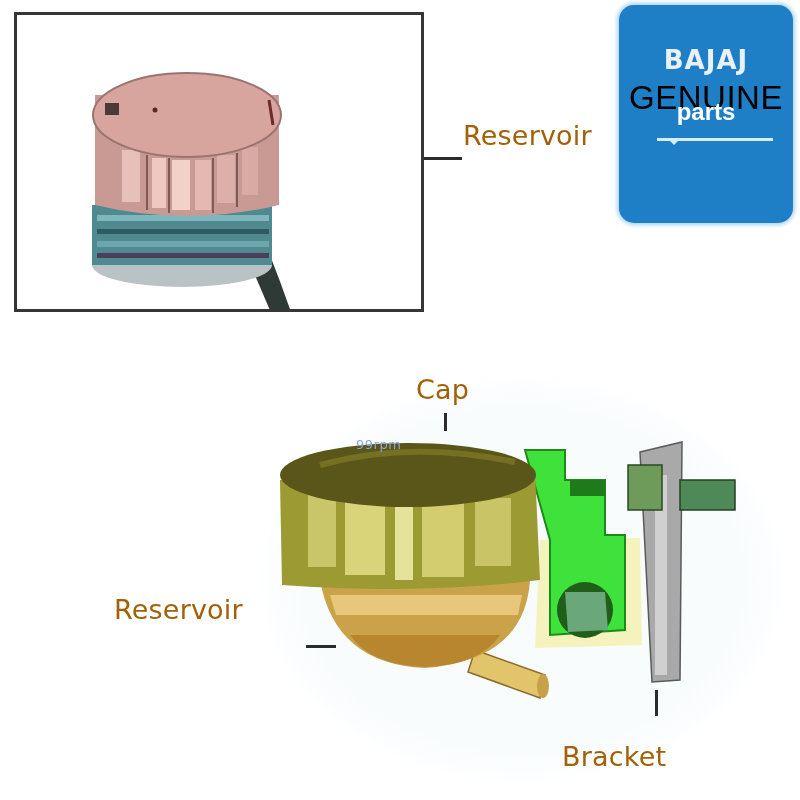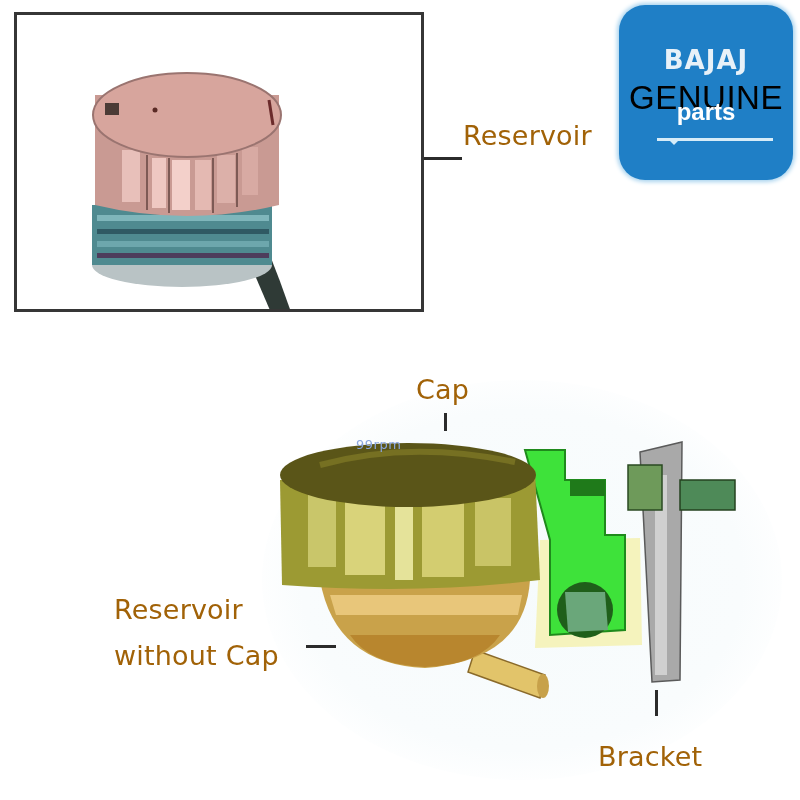--- a/index.html
+++ b/index.html
@@ -17,22 +17,22 @@
   .leader { position: absolute; background: #2b2b2b; }
 
   
   .inset-box {
     position: absolute; left: 14px; top: 12px; width: 410px; height: 300px;
     border: 3px solid #363636; background: #ffffff; overflow: hidden;
   }
 
   
   .logo {
-    position: absolute; left: 619px; top: 5px; width: 174px; height: 175px;
-    background: #1f7fc6; border-radius: 26px;
+    position: absolute; left: 619px; top: 5px; width: 174px; height: 218px;
+    background: #1f7fc6; border-radius: 15px;
     box-shadow: 0 0 4px 2px #a9d3ee;
     color: #ffffff; text-align: center;
   }
   .logo .brand { position: absolute; left: 0; right: 0; top: 40px; font-family: "DejaVu Sans", sans-serif; font-weight: bold; font-size: 26px; letter-spacing: 1px; color: #e8f1f8; }
   .logo .genuine { position: absolute; left: 0; right: 0; top: 74px; font-family: "Liberation Sans", sans-serif; font-size: 33px; color: #000000; letter-spacing: 0.5px; }
   .logo .parts { position: absolute; left: 0; right: 0; top: 93px; font-family: "Liberation Sans", sans-serif; font-weight: bold; font-size: 24px; color: #ffffff; }
   .logo .underline { position: absolute; left: 38px; top: 133px; width: 116px; height: 3px; background: #d6ecf8; }
   .logo .chev { position: absolute; left: 49px; top: 134px; width: 0; height: 0; border-left: 6px solid transparent; border-right: 6px solid transparent; border-top: 6px solid #d6ecf8; }
 
   .watermark {
@@ -129,18 +129,17 @@
   <rect x="420" y="60" width="55" height="30" fill="#4e8a58" stroke="#24421f" stroke-width="1.5"></rect>
 </svg>
 
 <div class="watermark">99rpm</div>
 
 <div class="label" style="left:416px; top:367px;">Cap</div>
 <div class="leader" style="left:444px; top:413px; width:3px; height:18px;"></div>
 
 <div class="label" style="left:114px; top:587px;">
   <div>Reservoir</div>
-  <div>without Cap</div>
 </div>
 <div class="leader" style="left:306px; top:645px; width:30px; height:3px;"></div>
 
 <div class="leader" style="left:655px; top:690px; width:3px; height:26px;"></div>
-<div class="label" style="left:598px; top:734px;text-align:right;">Bracket</div>
+<div class="label" style="left:562px; top:734px;text-align:right;">Bracket</div>
 
 </body></html>

